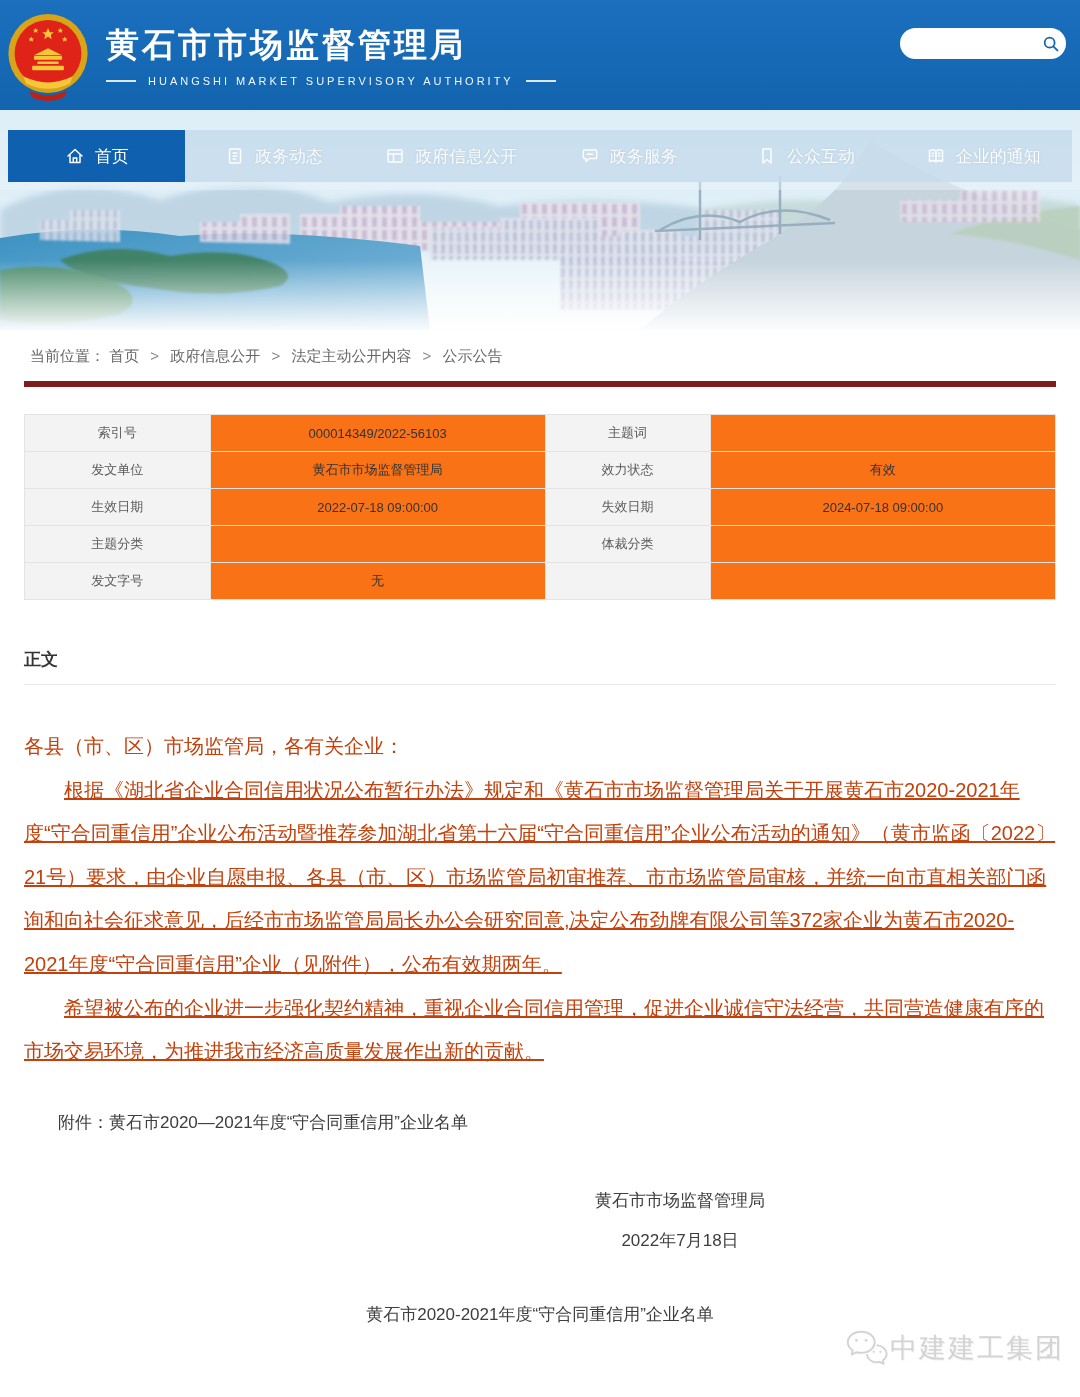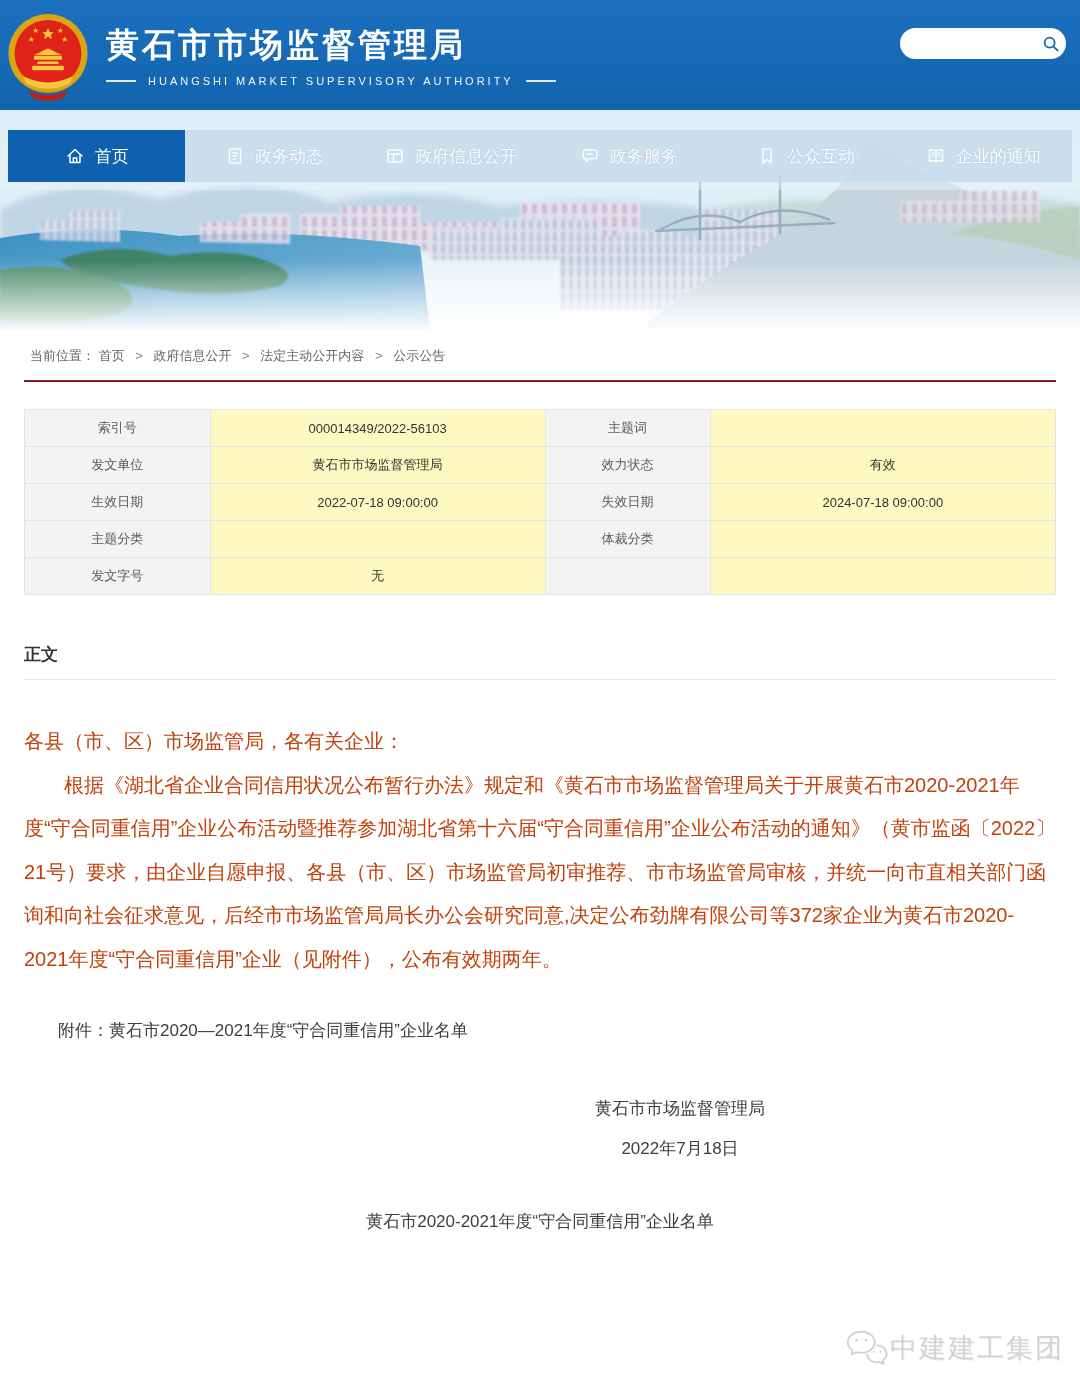--- a/index.html
+++ b/index.html
@@ -44,41 +44,41 @@
     flex:1; display:flex; align-items:center; justify-content:center; gap:10px;
     color:rgba(255,255,255,.95); font-size:17px; cursor:pointer;
     text-shadow:0 0 2px rgba(120,150,180,.35);
   }
   .nav-item.active { background:#0f60ae; color:#fff; text-shadow:none; }
   .nav-item svg { width:20px; height:20px; flex:0 0 auto; }
 
   
   .content { padding:0 24px; position:relative; }
   .breadcrumb {
-    padding:17px 6px 15px; font-size:13px; color:#666;
-    border-bottom:2px solid #7f1d1d;
+    padding:17px 6px 15px; font-size:15px; color:#666;
+    border-bottom:6px solid #7f1d1d;
   }
   .breadcrumb .crumb { color:#666; cursor:pointer; }
   .breadcrumb .sep { margin:0 7px; color:#888; }
 
   table.meta { width:100%; border-collapse:collapse; table-layout:fixed; margin-top:27px; }
   table.meta td {
     border:1px solid #e3e3e3; height:37px; text-align:center;
     font-size:13px; padding:2px 21px; overflow:hidden; white-space:nowrap;
   }
   td.lbl { background:#f3f3f3; color:#5a5a5a; }
-  td.val { background:#fef9c3; color:#333; }
+  td.val { background:#f97316; color:#333; }
 
   .section-label { margin-top:48px; font-size:17px; font-weight:bold; color:#333; }
   .section-rule { border-bottom:1px solid #e9e9e9; margin-top:13px; }
 
   .doc-title { margin-top:40px; text-align:center; font-size:20px; font-weight:bold; color:#333; }
 
   .doc-body { margin-top:40px; font-size:20px; color:#c2410c; line-height:2.18; }
-  .doc-body .para { text-indent:2em; }
+  .doc-body .para { text-indent:2em;text-decoration:underline; }
   .attachment { text-indent:2em; margin-top:30px; font-size:17px; line-height:2.18; }
 
   .sig-block { margin-top:40px; text-align:center; padding-left:280px;
                font-size:17px; line-height:2.35; color:#3d3d3d; }
 
   .list-head { margin-top:34px; text-align:center; font-size:17px; color:#3d3d3d; line-height:2.4; }
   .list-head .list-title { font-weight:500; }
 
   
   .watermark {
@@ -289,20 +289,21 @@
     </tbody>
   </table>
 
   <div class="section-label">正文</div>
   <div class="section-rule"></div>
 
 
   <div class="doc-body">
     <div class="salutation">各县（市、区）市场监管局，各有关企业：</div>
     <div class="para">根据《湖北省企业合同信用状况公布暂行办法》规定和《黄石市市场监督管理局关于开展黄石市2020-2021年度“守合同重信用”企业公布活动暨推荐参加湖北省第十六届“守合同重信用”企业公布活动的通知》（黄市监函〔2022〕21号）要求，由企业自愿申报、各县（市、区）市场监管局初审推荐、市市场监管局审核，并统一向市直相关部门函询和向社会征求意见，后经市市场监管局局长办公会研究同意,决定公布劲牌有限公司等372家企业为黄石市2020-2021年度“守合同重信用”企业（见附件），公布有效期两年。</div>
+    <div class="para">希望被公布的企业进一步强化契约精神，重视企业合同信用管理，促进企业诚信守法经营，共同营造健康有序的市场交易环境，为推进我市经济高质量发展作出新的贡献。</div>
   </div>
 
   <div class="attachment">附件：黄石市2020—2021年度“守合同重信用”企业名单</div>
 
   <div class="sig-block">
     <div>黄石市市场监督管理局</div>
     <div>2022年7月18日</div>
   </div>
 
   <div class="list-head">

